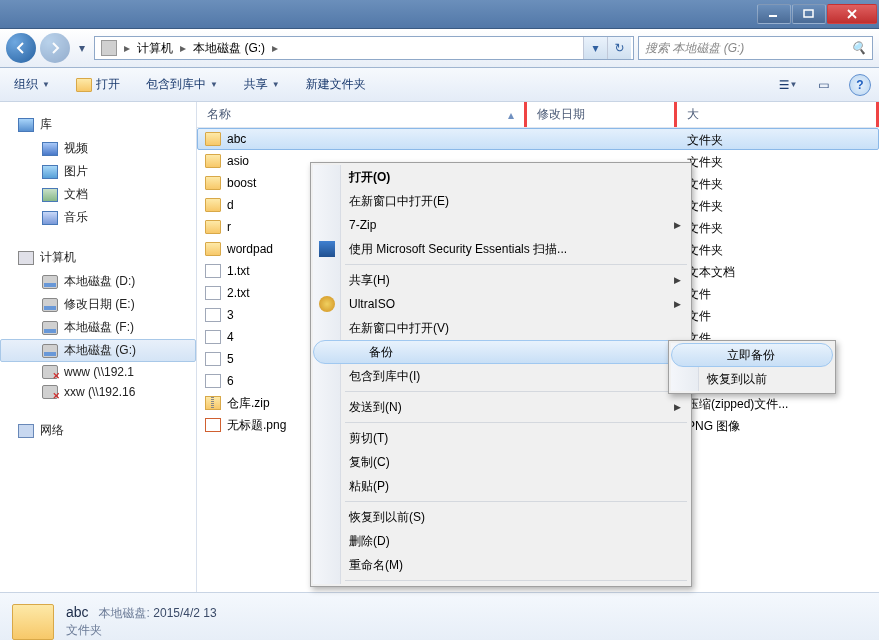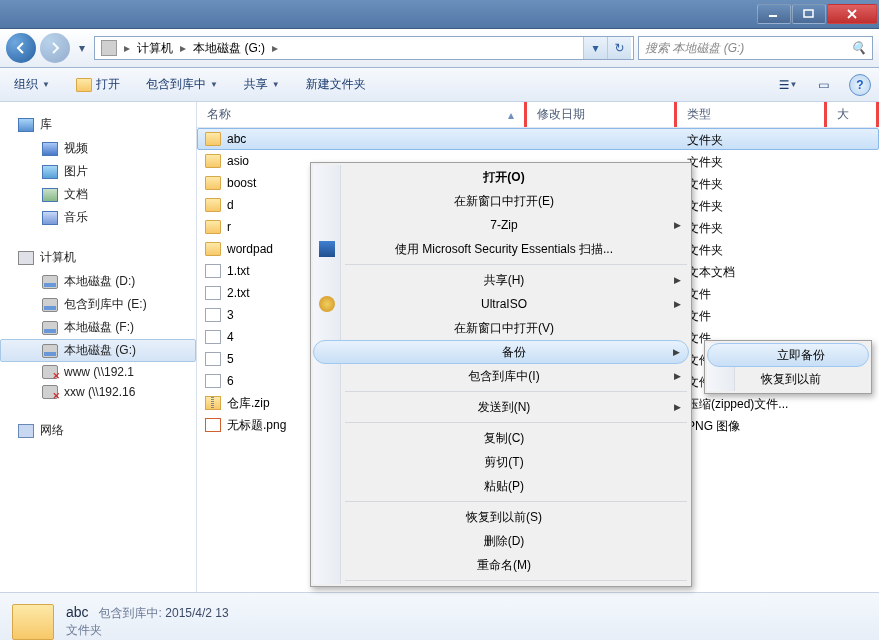--- a/index.html
+++ b/index.html
@@ -58,21 +58,21 @@
 .frow .fname { display: flex; align-items: center; gap: 6px; width: 320px; }
 .ficon.doc { background: #fff; border: 1px solid #a0a8b8; }
 .ficon.zip { background: linear-gradient(#fde9a8, #f7c869); border: 1px solid #d8a848; position:relative; }
 .ficon.zip::after { content:''; position:absolute; left:5px; top:0; bottom:0; width:3px; background:repeating-linear-gradient(#888 0 1px,transparent 1px 2px); }
 .ficon.png { background: #fff; border: 1px solid #d06030; position:relative; }
 
 
 .ctxmenu { position: absolute; background: #f0f0f0; border: 1px solid #a0a0a0; box-shadow: 2px 3px 6px rgba(0,0,0,0.3); padding: 2px; }
 .ctxmenu .iconcol { position: absolute; left: 2px; top: 2px; bottom: 2px; width: 28px; background: linear-gradient(to right,#f4f6fa,#e8ecf2); border-right: 1px solid #d8dce4; }
 .ctxmenu .items { position: relative; }
-.mitem { height: 24px; display: flex; align-items: center; padding-left: 36px; padding-right: 30px; color: #000; position: relative; justify-content: center; }
+.mitem { height: 24px; display: flex; align-items: center; padding-left: 36px; padding-right: 30px; color: #000; position: relative; }
 .mitem.hover { background: linear-gradient(#e8f2fc,#c8dff6); border: 1px solid #a0c8f0; border-radius: 12px; padding-left: 55px; padding-right: 29px; }
 .mitem .subarr { position: absolute; right: 8px; color: #404040; font-size: 9px; }
 .mitem .micon { position: absolute; left: 6px; width: 16px; height: 16px; }
 .msep { height: 1px; background: #d4d8de; margin: 3px 2px 3px 32px; }
 
 
 .details { height: 58px; background: linear-gradient(#f4f8fd, #e4ecf6); border-top: 1px solid #c8d4e4; display: flex; align-items: center; padding: 6px 12px; gap: 12px; }
 .details .bigicon { width: 42px; height: 36px; background: linear-gradient(#fde9a8, #f7c869); border: 1px solid #d8a848; border-radius: 2px; }
 .details .dtext { color: #3a4a68; }
 .details .dname { font-size: 14px; color: #1a2a48; }
@@ -182,21 +182,21 @@
       <div class="tree-root">
           <span class="ficon pc"></span>
           <span>计算机</span>
         </div>
       <div class="tree-item">
           <span class="ficon drive"></span>
           <span>本地磁盘 (D:)</span>
         </div>
       <div class="tree-item">
           <span class="ficon drive"></span>
-          <span>包含到库中 (E:)</span>
+          <span>修改日期 (E:)</span>
         </div>
       <div class="tree-item">
           <span class="ficon drive"></span>
           <span>本地磁盘 (F:)</span>
         </div>
       <div class="tree-item sel">
           <span class="ficon drive"></span>
           <span>本地磁盘 (G:)</span>
         </div>
       <div class="tree-item">
@@ -216,21 +216,20 @@
     </div>
   </div>
 
   <div class="content">
     <div class="colhdr">
       <div style="width:330px">
           <span>名称</span>
           <span class="sortarr">▴</span>
         </div>
       <div style="width:150px">修改日期</div>
-      <div style="width:150px">类型</div>
       <div style="flex:1">大</div>
     </div>
     <div class="filelist">
       <div class="frow sel">
           <div class="fname">
             <span class="ficon folder"></span>
             <span>abc</span>
           </div>
         </div>
       <div class="frow">
@@ -329,21 +328,21 @@
       <div style="height:22px;padding-top:4px">压缩(zipped)文件...</div>
       <div style="height:22px;padding-top:4px">PNG 图像</div>
     </div>
   </div>
 </div>
 
 <div class="details">
   <div class="bigicon"></div>
   <div class="dtext">
     <span class="dname">abc</span>
-    &nbsp;&nbsp;<span class="sub">包含到库中:</span>
+    &nbsp;&nbsp;<span class="sub">本地磁盘:</span>
     <span>2015/4/2 13</span>
     <br>
     <span class="sub">文件夹</span>
   </div>
 </div>
 
 <div class="ctxmenu" style="left:310px; top:162px; width:382px;">
   <div class="iconcol"></div>
   <div class="items">
     <div class="mitem">
@@ -381,43 +380,43 @@
         <span>包含到库中(I)</span>
         <span class="subarr">▶</span>
       </div>
     <div class="msep"></div>
     <div class="mitem">
         <span>发送到(N)</span>
         <span class="subarr">▶</span>
       </div>
     <div class="msep"></div>
     <div class="mitem">
+        <span>剪切(T)</span>
+      </div>
+    <div class="mitem">
         <span>复制(C)</span>
       </div>
     <div class="mitem">
-        <span>剪切(T)</span>
-      </div>
-    <div class="mitem">
         <span>粘贴(P)</span>
       </div>
     <div class="msep"></div>
     <div class="mitem">
         <span>恢复到以前(S)</span>
       </div>
     <div class="mitem">
         <span>删除(D)</span>
       </div>
     <div class="mitem">
         <span>重命名(M)</span>
       </div>
     <div class="msep"></div>
   </div>
 </div>
 
-<div class="ctxmenu" style="left:704px; top:340px; width:168px;">
+<div class="ctxmenu" style="left:668px; top:340px; width:168px;">
   <div class="iconcol"></div>
   <div class="items">
     <div class="mitem hover">
         <span>立即备份</span>
       </div>
     <div class="mitem">
         <span>恢复到以前</span>
       </div>
   </div>
 </div>

